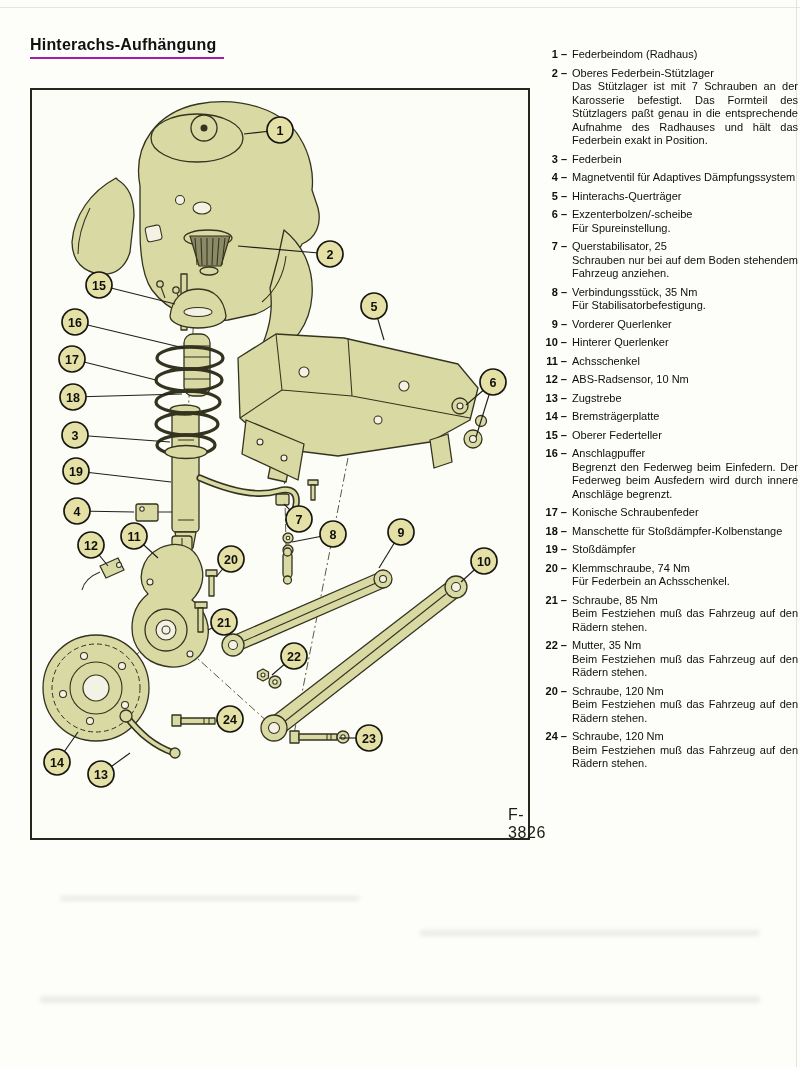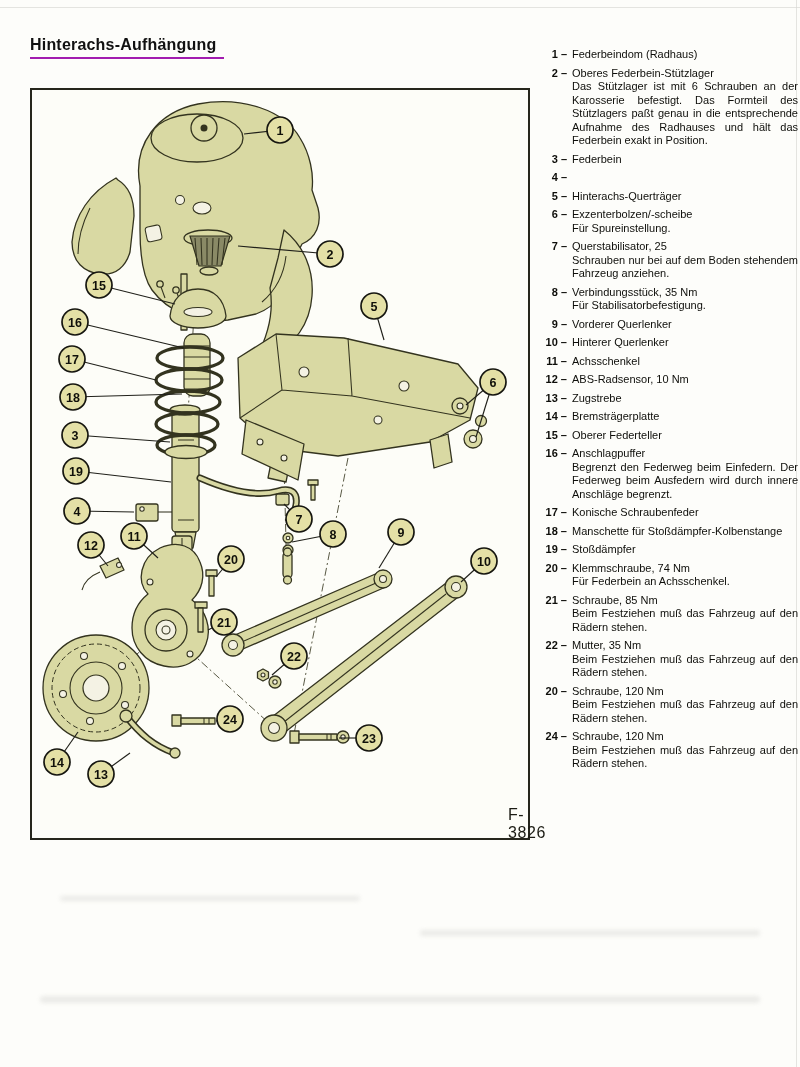--- a/index.html
+++ b/index.html
@@ -380,31 +380,34 @@
     <div class="legend-item">
       <span class="num">1 –</span>
       <span class="body">
         <span class="pname">Federbeindom (Radhaus)</span>
       </span>
     </div>
     <div class="legend-item">
       <span class="num">2 –</span>
       <span class="body">
         <span class="pname">Oberes Federbein-Stützlager</span>
-        <span class="pdesc">Das Stützlager ist mit 6 Schrauben an der Karosserie befestigt. Das Formteil des Stützlagers paßt genau in die entsprechende Aufnahme des Radhauses und hält das Federbein exakt in Position.</span>
+        <span class="pdesc">Das Stützlager ist mit 7 Schrauben an der Karosserie befestigt. Das Formteil des Stützlagers paßt genau in die entsprechende Aufnahme des Radhauses und hält das Federbein exakt in Position.</span>
       </span>
     </div>
     <div class="legend-item">
       <span class="num">3 –</span>
       <span class="body">
         <span class="pname">Federbein</span>
       </span>
     </div>
     <div class="legend-item">
       <span class="num">4 –</span>
+      <span class="body">
+        <span class="pname">Magnetventil für Adaptives Dämpfungssystem</span>
+      </span>
     </div>
     <div class="legend-item">
       <span class="num">5 –</span>
       <span class="body">
         <span class="pname">Hinterachs-Querträger</span>
       </span>
     </div>
     <div class="legend-item">
       <span class="num">6 –</span>
       <span class="body">

